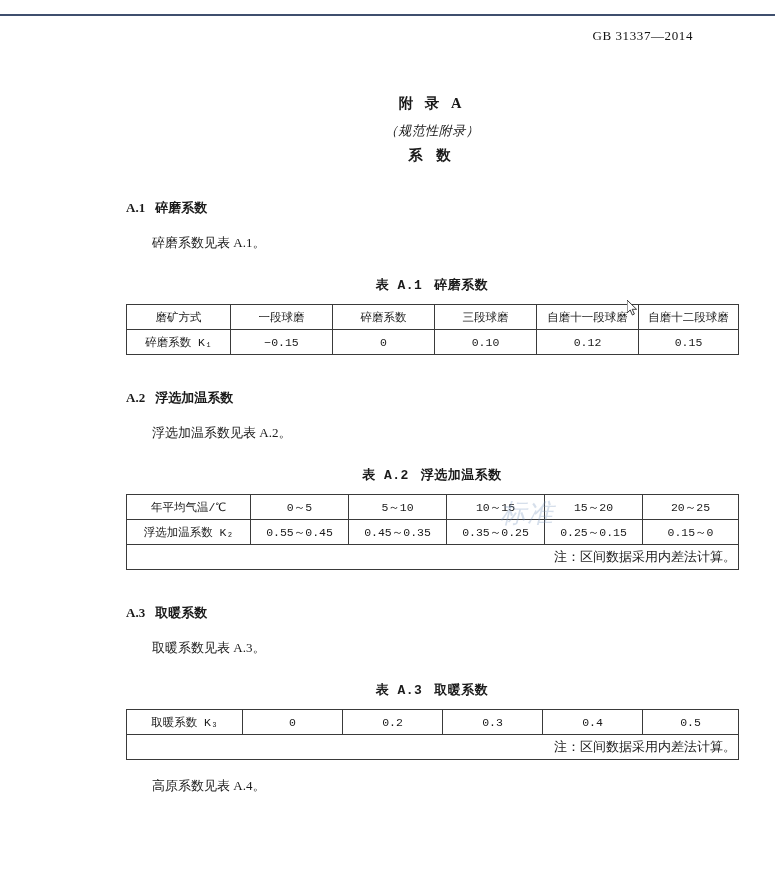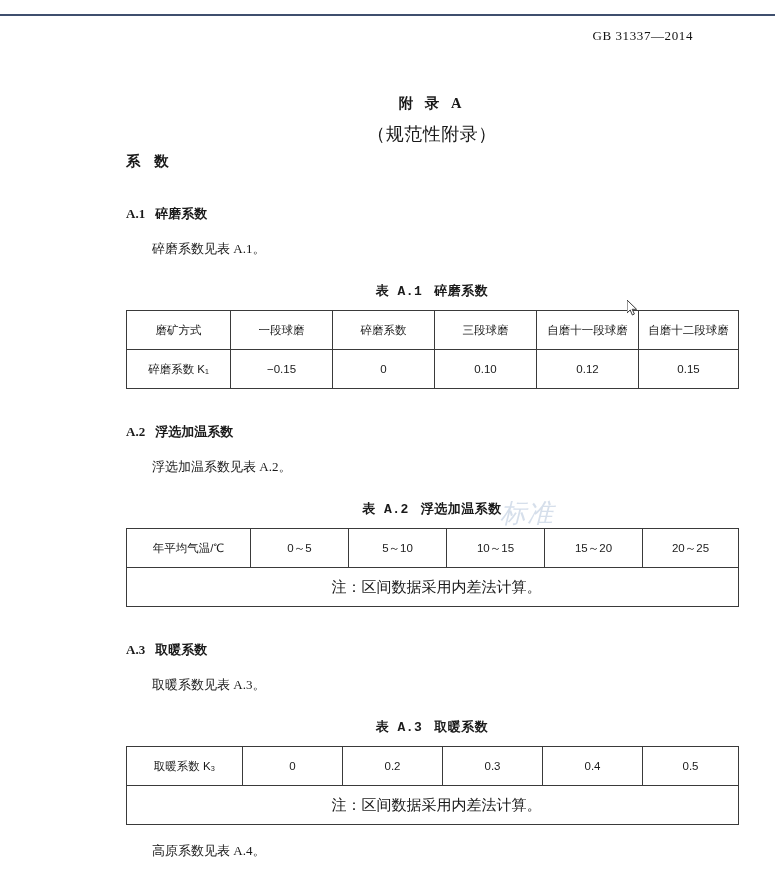--- a/index.html
+++ b/index.html
@@ -49,25 +49,27 @@
   }
   .annex-title {
     text-align: center;
     font-weight: bold;
     font-size: 14.5px;
     letter-spacing: 4px;
     margin-top: 6px;
   }
   .annex-sub {
     text-align: center;
-    font-size: 18px;
+    font-size: 13px;
     margin-top: 9px;
     letter-spacing: 0.5px;
+    font-style: italic;
   }
   .annex-sub2 {
+    text-align: center;
     font-size: 14.5px;
     font-weight: bold;
     letter-spacing: 5px;
     margin-top: 6px;
   }
   .sec-head {
     font-size: 13px;
     font-weight: bold;
     margin-top: 34px;
   }
@@ -93,30 +95,30 @@
     border-collapse: collapse;
     margin-top: 10px;
     width: 612px;
     table-layout: fixed;
   }
   table.data td {
     border: 1px solid #3a3a3a;
     height: 22px;
     font-size: 11.5px;
     text-align: center;
-    padding: 8px 2px;
-    font-family: Liberation Sans, sans-serif;
+    padding: 1px 2px;
+    font-family: Liberation Mono, monospace;
   }
   table.data td.lbl {
     text-align: center;
   }
   table.data td.note {
-    text-align: center;
+    text-align: right;
     padding-left: 10px;
-    font-size: 15px;
+    font-size: 13px;
   }
   .cursor {
     position: absolute;
     left: 627px;
     top: 300px;
     width: 12px;
     height: 18px;
     pointer-events: none;
   }
   .cursor svg { display:block; }
@@ -204,20 +206,28 @@
       <tbody>
           <tr>
         <td class="lbl">年平均气温/℃</td>
         <td>0～5</td>
         <td>5～10</td>
         <td>10～15</td>
         <td>15～20</td>
         <td>20～25</td>
       </tr>
       <tr>
+        <td class="lbl">浮选加温系数 K₂</td>
+        <td>0.55～0.45</td>
+        <td>0.45～0.35</td>
+        <td>0.35～0.25</td>
+        <td>0.25～0.15</td>
+        <td>0.15～0</td>
+      </tr>
+      <tr>
         <td class="note" colspan="6">注：区间数据采用内差法计算。</td>
       </tr>
     </tbody>
       </table>
 
     <div class="sec-head">
       <span class="num">A.3</span><span>取暖系数</span>
     </div>
     <div class="para">取暖系数见表 A.3。</div>
     <div class="tbl-caption">

